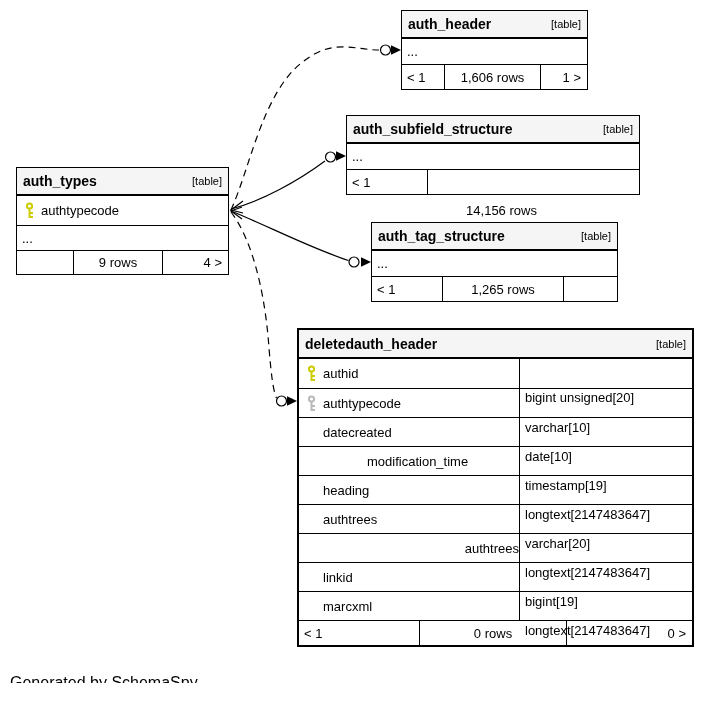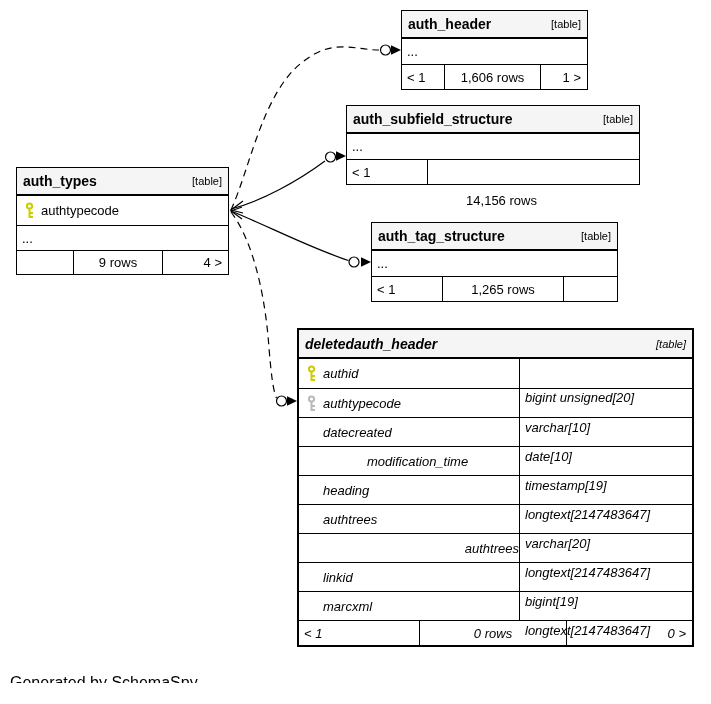--- a/index.html
+++ b/index.html
@@ -73,21 +73,21 @@
       <span class="t-badge">[table]</span>
     </div>
     <div class="t-row ellipsis-row">...</div>
     <div class="t-footer">
       <span class="f-cell f-left sep-right" style="flex:0 0 43px;">&lt; 1</span>
       <span class="f-cell f-center sep-right" style="flex:0 0 96px;">1,606 rows</span>
       <span class="f-cell f-right">1 &gt;</span>
     </div>
   </div>
 
-  <div class="table-node" style="left:346px;top:105px;width:294px;">
+  <div class="table-node" style="left:346px;top:115px;width:294px;">
     <div class="t-header">
       <span class="t-title">auth_subfield_structure</span>
       <span class="t-badge">[table]</span>
     </div>
     <div class="t-row ellipsis-row">...</div>
     <div class="t-footer">
       <span class="f-cell f-left sep-right" style="flex:0 0 81px;">&lt; 1</span>
       <span class="f-cell f-center sep-right" style="flex:0 0 148px;margin-top:40px;">14,156 rows</span>
       <span class="f-cell f-right"></span>
     </div>
@@ -121,21 +121,21 @@
       <span>authtypecode</span>
     </div>
     <div class="t-row ellipsis-row">...</div>
     <div class="t-footer" style="height:24px;">
       <span class="f-cell f-left sep-right" style="flex:0 0 57px;"></span>
       <span class="f-cell f-center sep-right" style="flex:0 0 89px;">9 rows</span>
       <span class="f-cell f-right">4 &gt;</span>
     </div>
   </div>
 
-  <div class="table-node focus" style="left:297px;top:328px;width:397px;font-style:italic;">
+  <div class="table-node focus" style="left:297px;top:328px;width:397px;">
     <div class="t-header">
       <span class="t-title">deletedauth_header</span>
       <span class="t-badge">[table]</span>
     </div>
 
     <div class="t-row col-row">
       <span class="name-cell sep-right" style="flex:0 0 221px;">
         <span class="key-cell">
           <svg width="11" height="17" viewBox="0 0 11 17">
             <circle cx="5.5" cy="4" r="2.6" fill="none" stroke="#cccc00" stroke-width="2"></circle>

